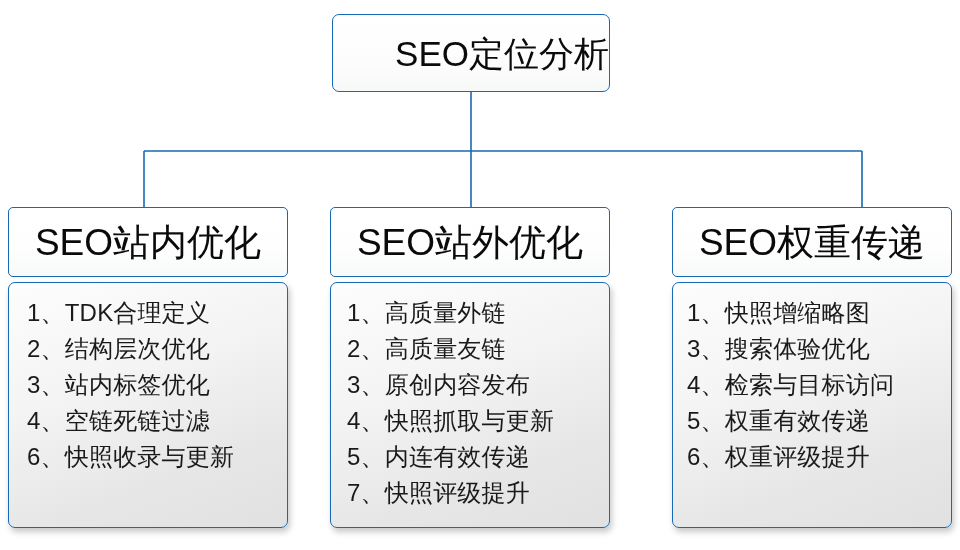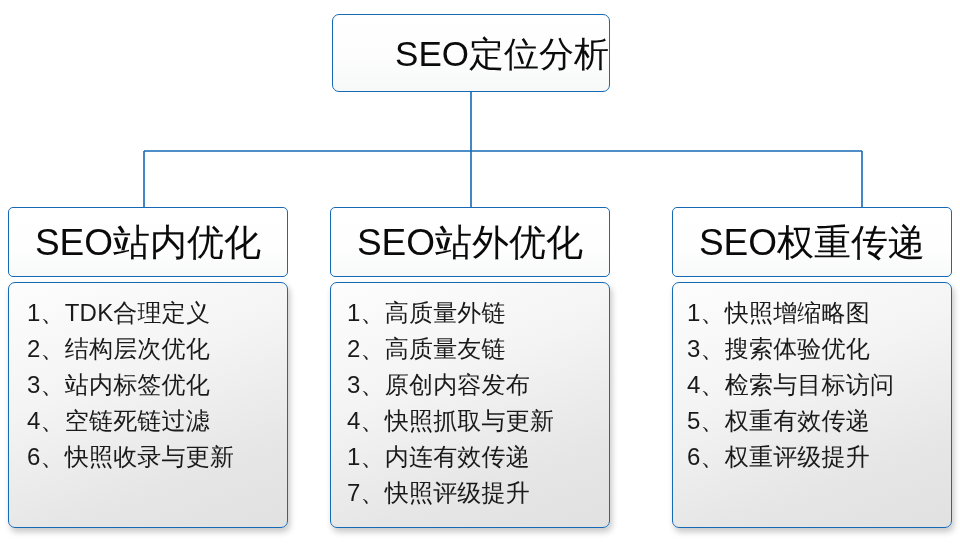--- a/index.html
+++ b/index.html
@@ -149,21 +149,21 @@
   <div class="column col-1">
     <div class="col-header">
       <div class="col-header-title">SEO站外优化</div>
     </div>
     <div class="col-body">
       <ul class="item-list">
         <li class="item">1、高质量外链</li>
         <li class="item">2、高质量友链</li>
         <li class="item">3、原创内容发布</li>
         <li class="item">4、快照抓取与更新</li>
-        <li class="item">1、内连有效传递</li>
+        <li class="item">5、内连有效传递</li>
         <li class="item">7、快照评级提升</li>
       </ul>
     </div>
   </div>
 
   <div class="column col-2">
     <div class="col-header">
       <div class="col-header-title">SEO权重传递</div>
     </div>
     <div class="col-body">

